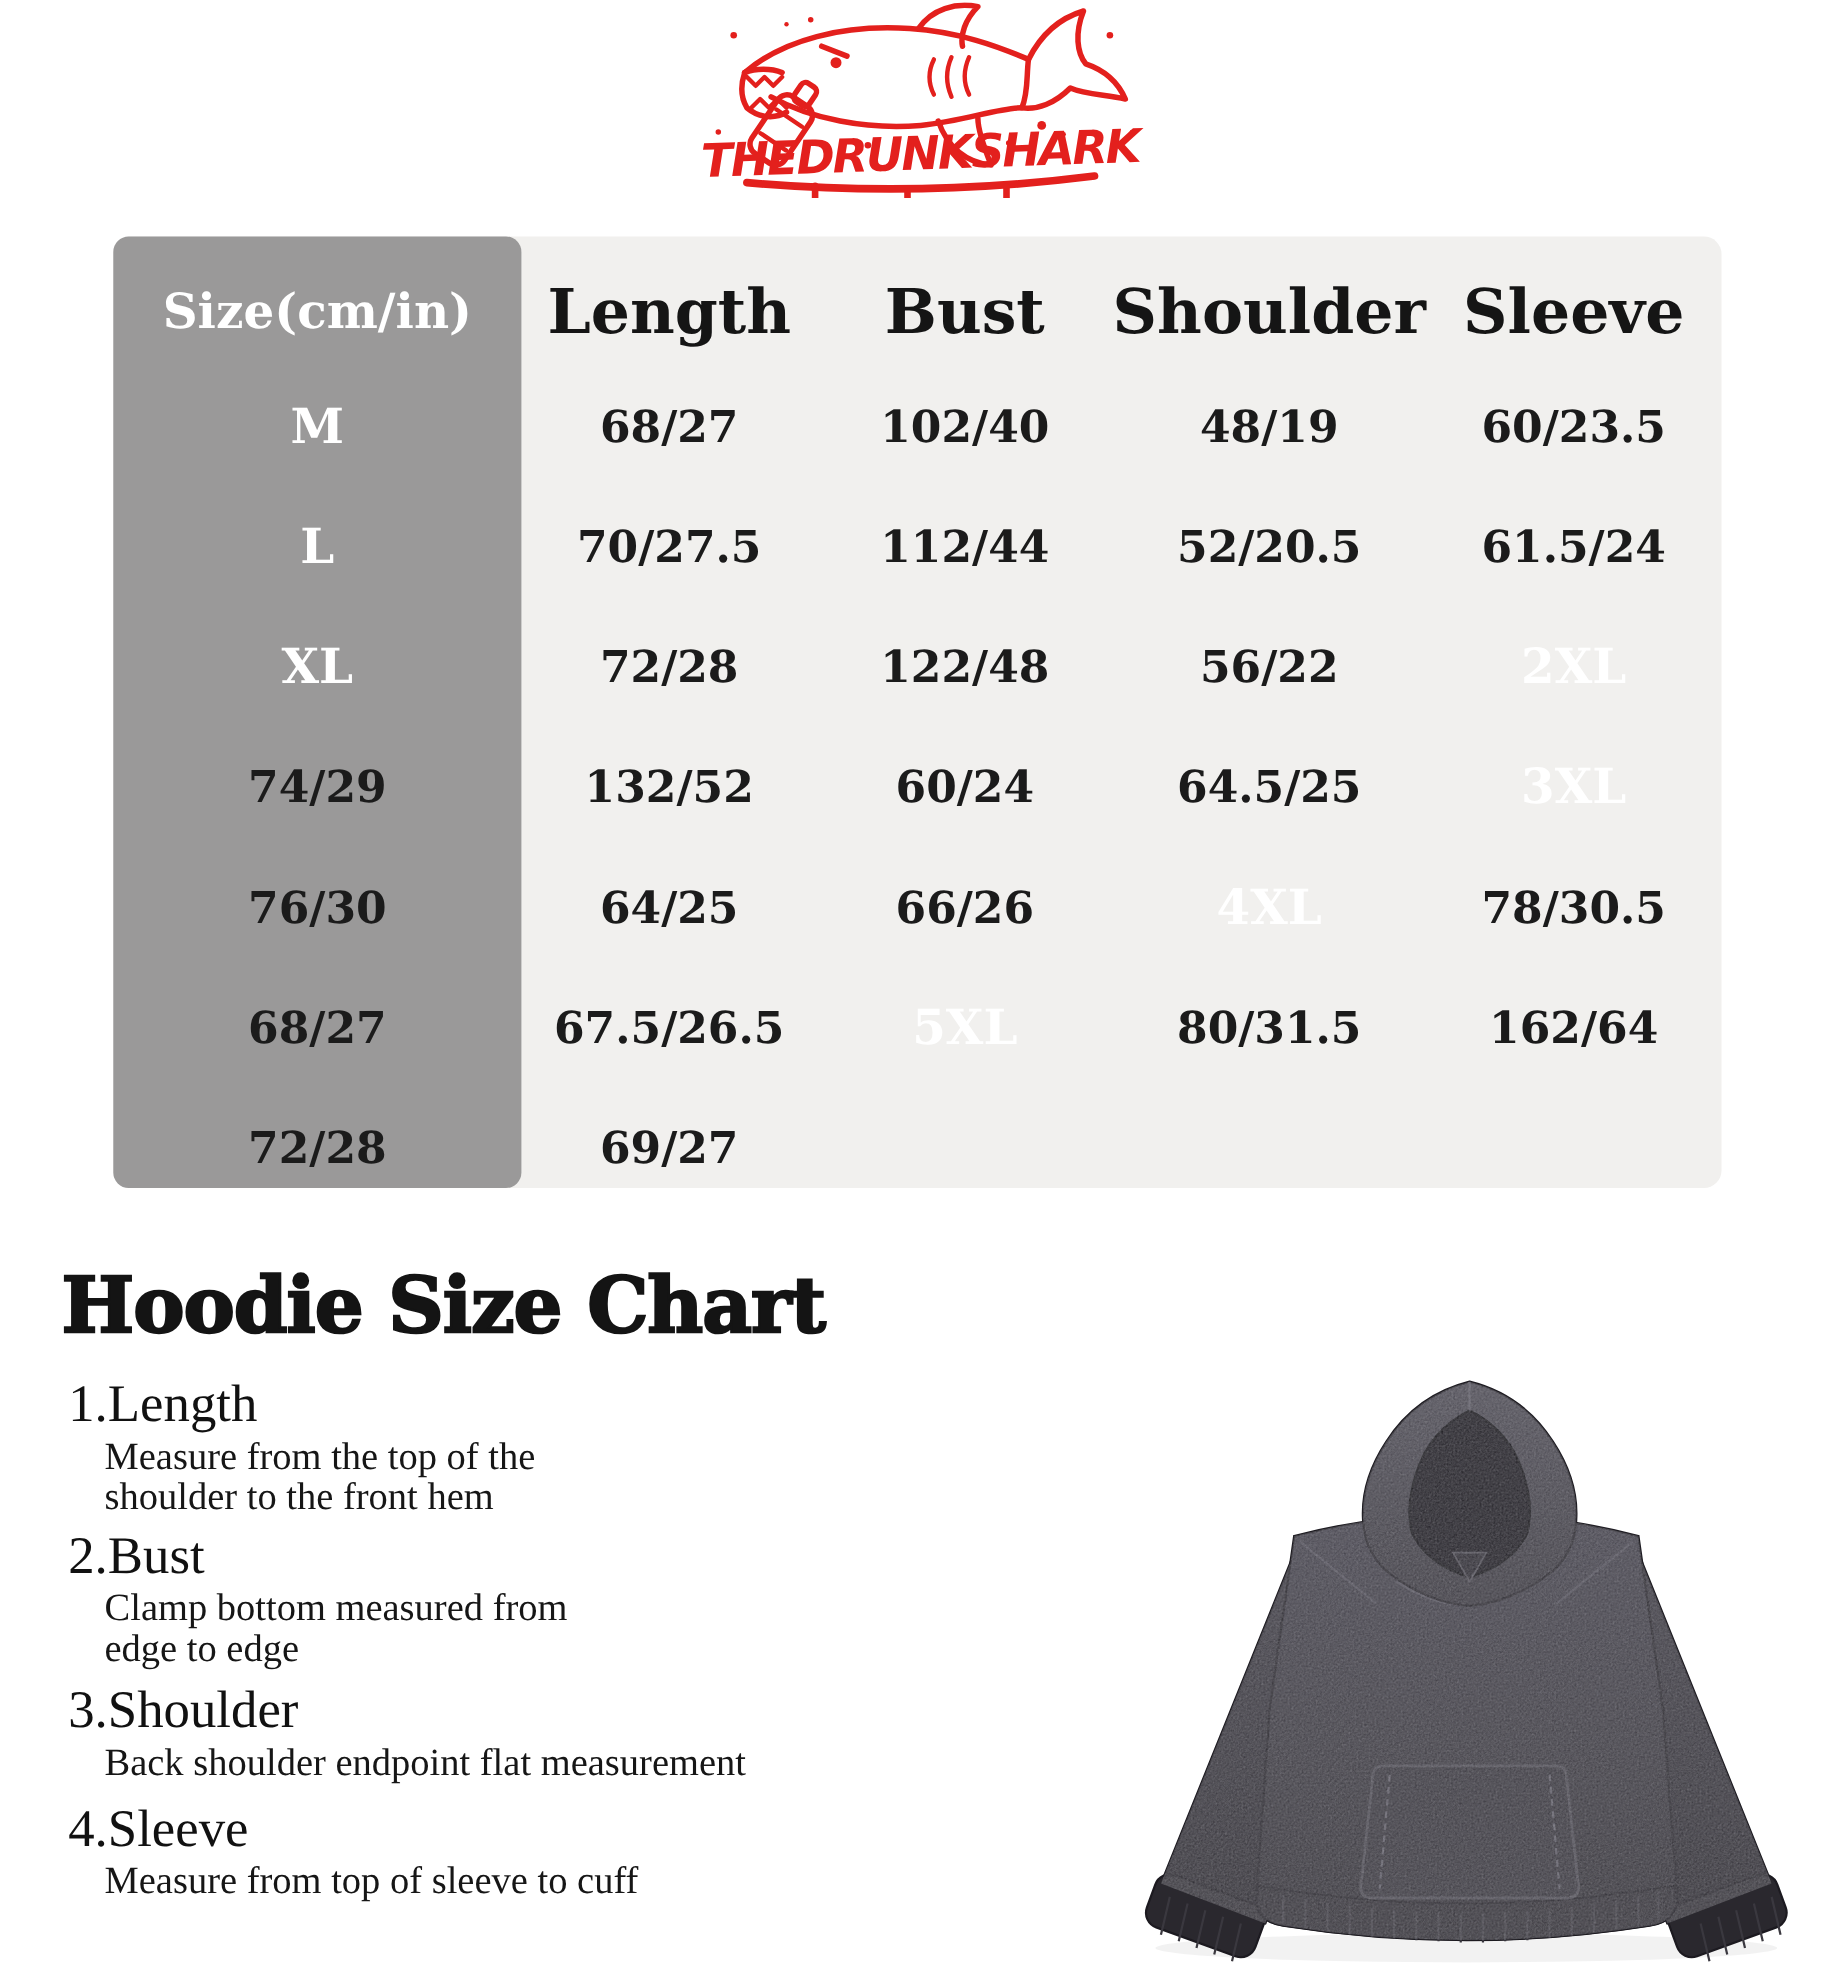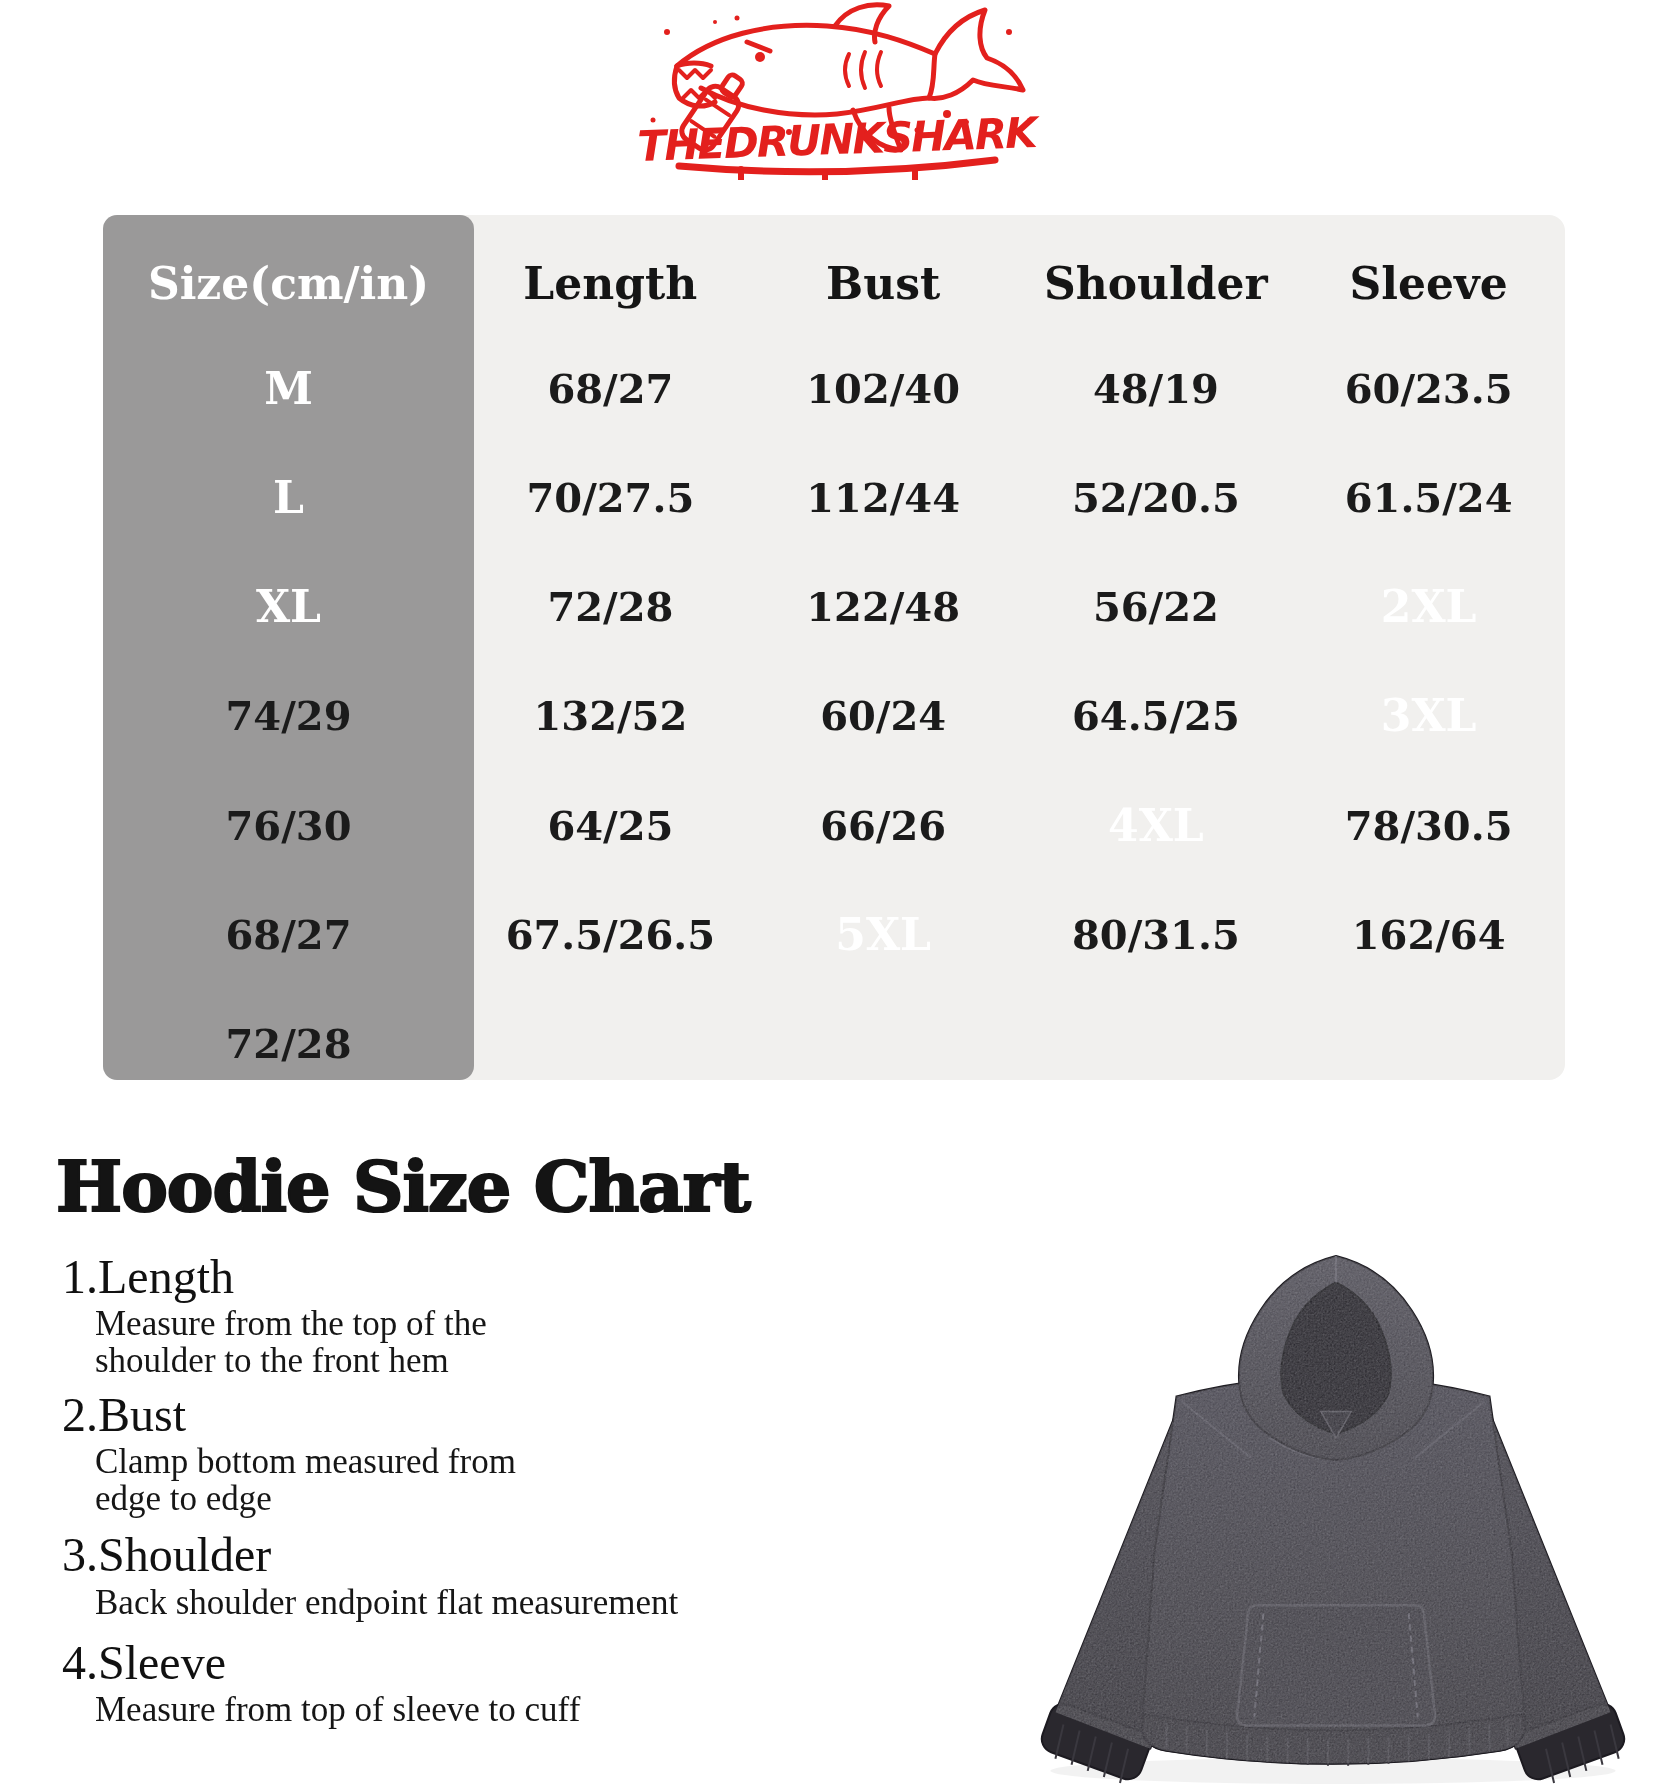--- a/index.html
+++ b/index.html
@@ -36,21 +36,21 @@
     grid-template-columns:371px repeat(4, 1fr);
     grid-template-rows:100px repeat(7, 1fr);
   }
   .cell {
     display:flex; align-items:center; justify-content:center;
     font-family:"DejaVu Serif", serif;
     font-weight:bold;
     margin-top:37px;
   }
   .cell.size-col  { color:#ffffff; font-size:44px; }
-  .cell.head      { color:#151515; font-size:44px; }
+  .cell.head      { color:#151515; font-size:56px; }
   .cell.val       { color:#1b1b1b; font-size:40px; }
 
   
   .guide-title {
     position:absolute; left:56px; top:1152px;
     font-family:"DejaVu Serif", serif;
     font-weight:bold;
     font-size:70px; line-height:1;
     color:#141414;
     -webkit-text-stroke:2.2px #141414;
@@ -179,20 +179,21 @@
 
     <div class="cell size-col">4XL</div>
     <div class="cell val">78/30.5</div>
     <div class="cell val">68/27</div>
     <div class="cell val">67.5/26.5</div>
 
     <div class="cell size-col">5XL</div>
     <div class="cell val">80/31.5</div>
     <div class="cell val">162/64</div>
     <div class="cell val">72/28</div>
+    <div class="cell val">69/27</div>
   </div>
 </div>
 
 <div class="guide-title">Hoodie Size Chart</div>
 
 <div class="guide-item-heading h1">1.Length</div>
 <div class="guide-item-desc d1">Measure from the top of the
 shoulder to the front hem</div>
 <div class="guide-item-heading h2">2.Bust</div>
 <div class="guide-item-desc d2">Clamp bottom measured from

